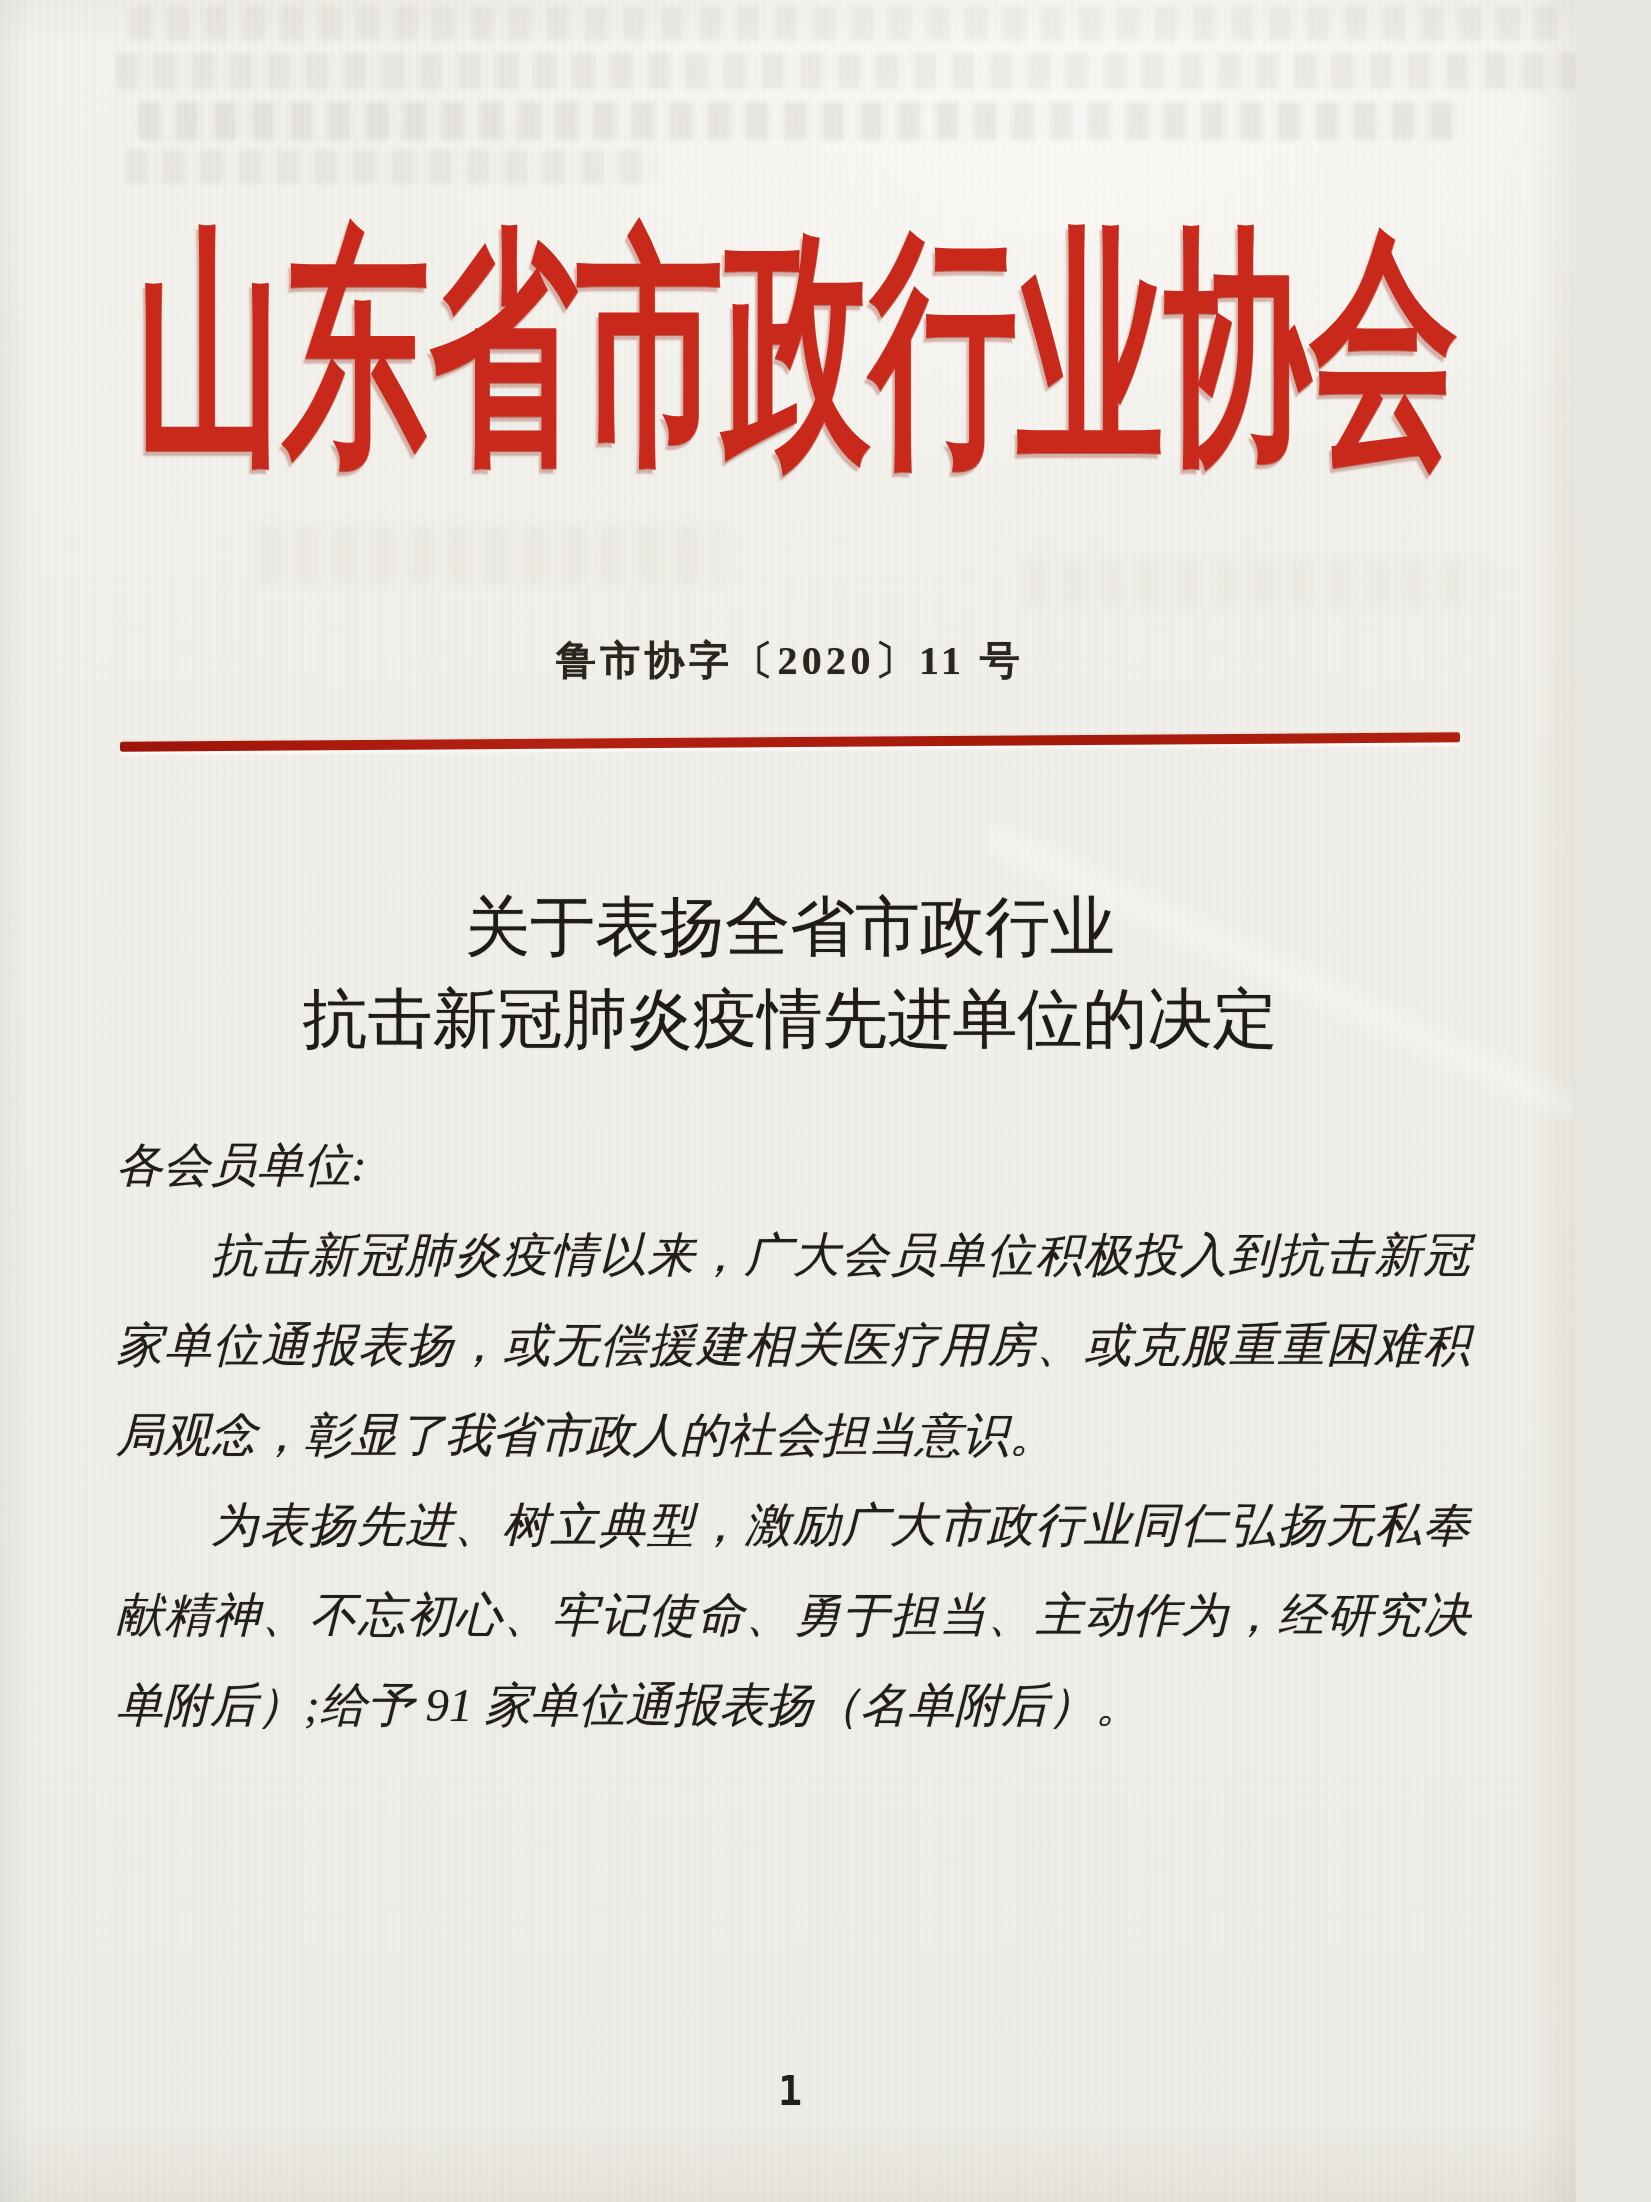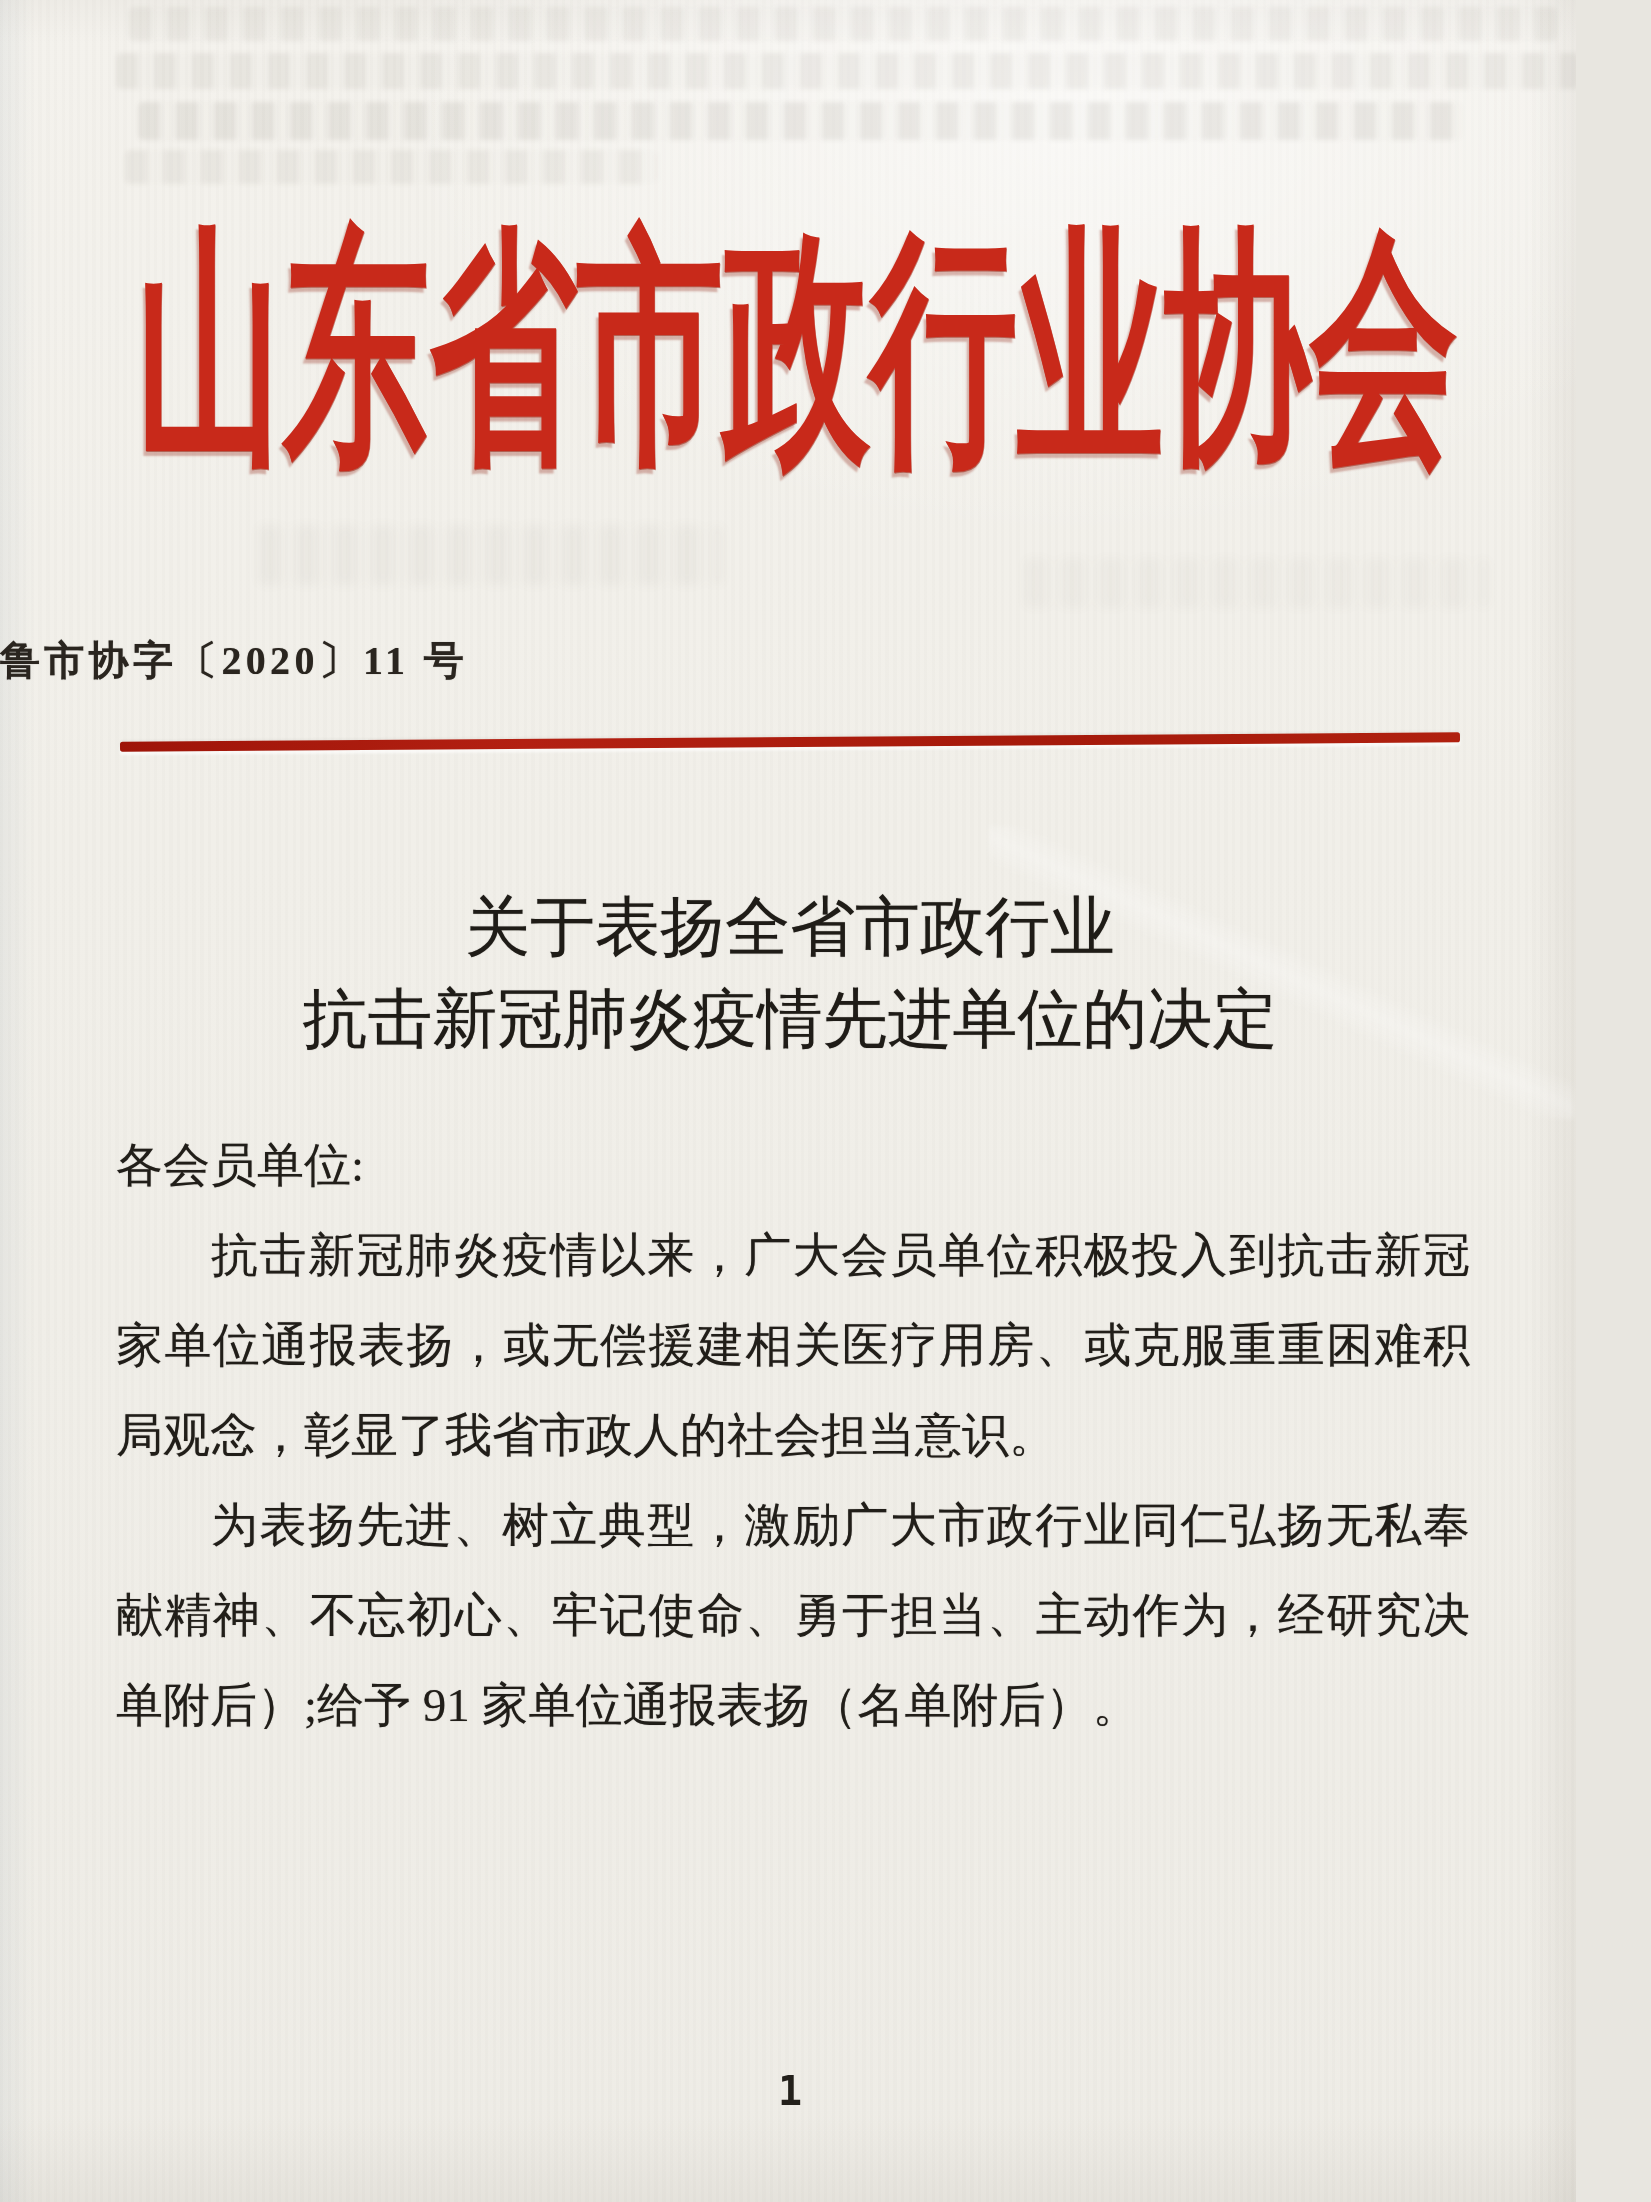--- a/index.html
+++ b/index.html
@@ -60,21 +60,21 @@
     transform-origin: left top;
     text-shadow: -4.3px 5.2px 2.6px rgba(140, 25, 10, 0.30), 0.9px 0.9px 0 rgba(160, 35, 18, 0.55);
     letter-spacing: 0px;
   }
 
   .doc-number {
     position: absolute;
     left: 0;
     top: 633px;
     width: 1580px;
-    text-align: left;
+    text-align: center;
     font-size: 40px;
     font-weight: 600;
     letter-spacing: 4.3px;
     color: #2a251f;
     text-shadow: 0 0 0.9px rgba(42,37,31,0.5);
   }
 
   .red-divider {
     position: absolute;
     left: 120px;
@@ -103,20 +103,21 @@
 
   .body-text {
     position: absolute;
     left: 116px;
     top: 1120px;
     width: 1354px;
     font-size: 47px;
     line-height: 90px;
     color: #211e19;
     text-shadow: 0 0 0.9px rgba(33,30,25,0.5);
+    font-style: italic;
   }
   .body-line { height: 90px; }
   .jst { text-align: justify; text-align-last: justify; }
   .ind { text-indent: 95px; }
 
   .page-number {
     position: absolute;
     left: 0;
     top: 2068px;
     width: 1580px;

